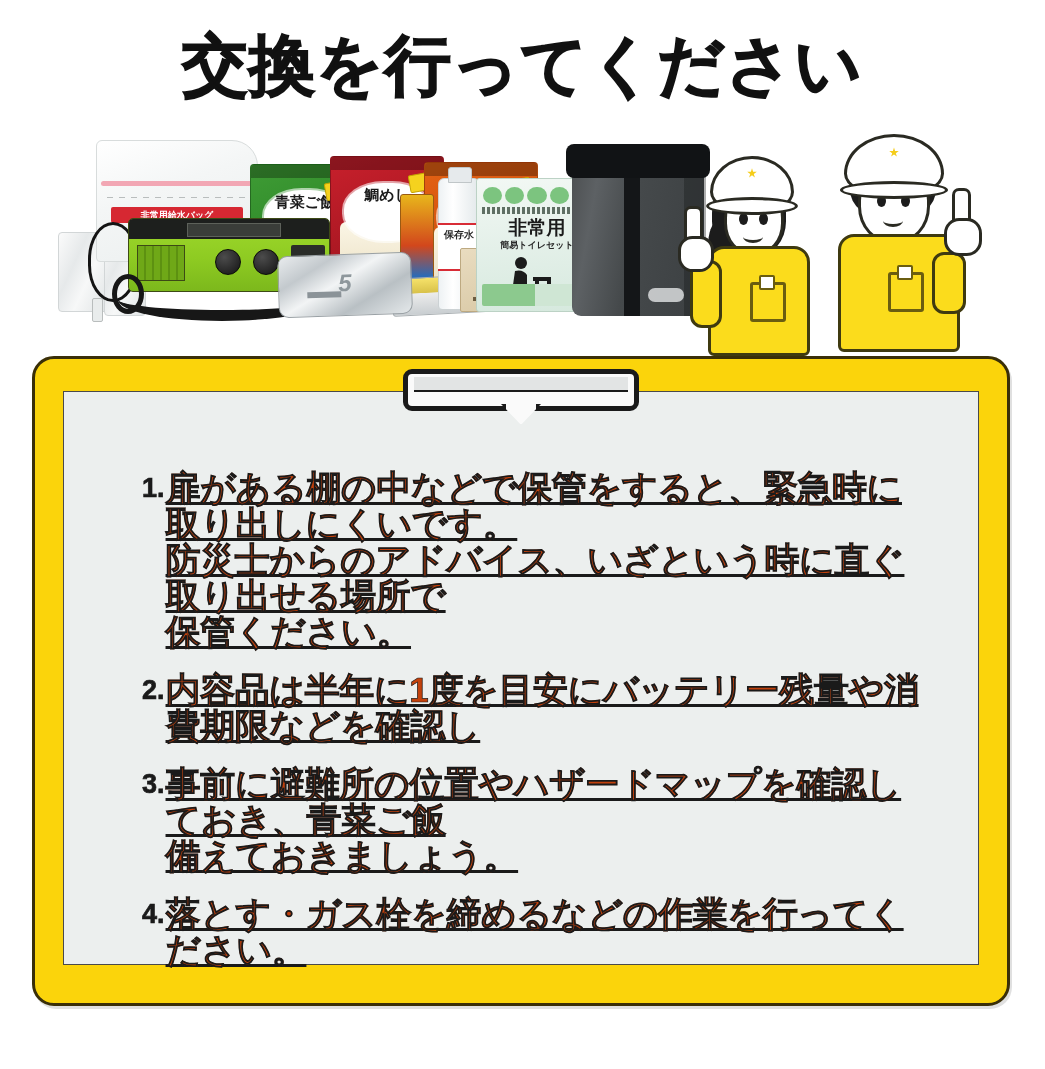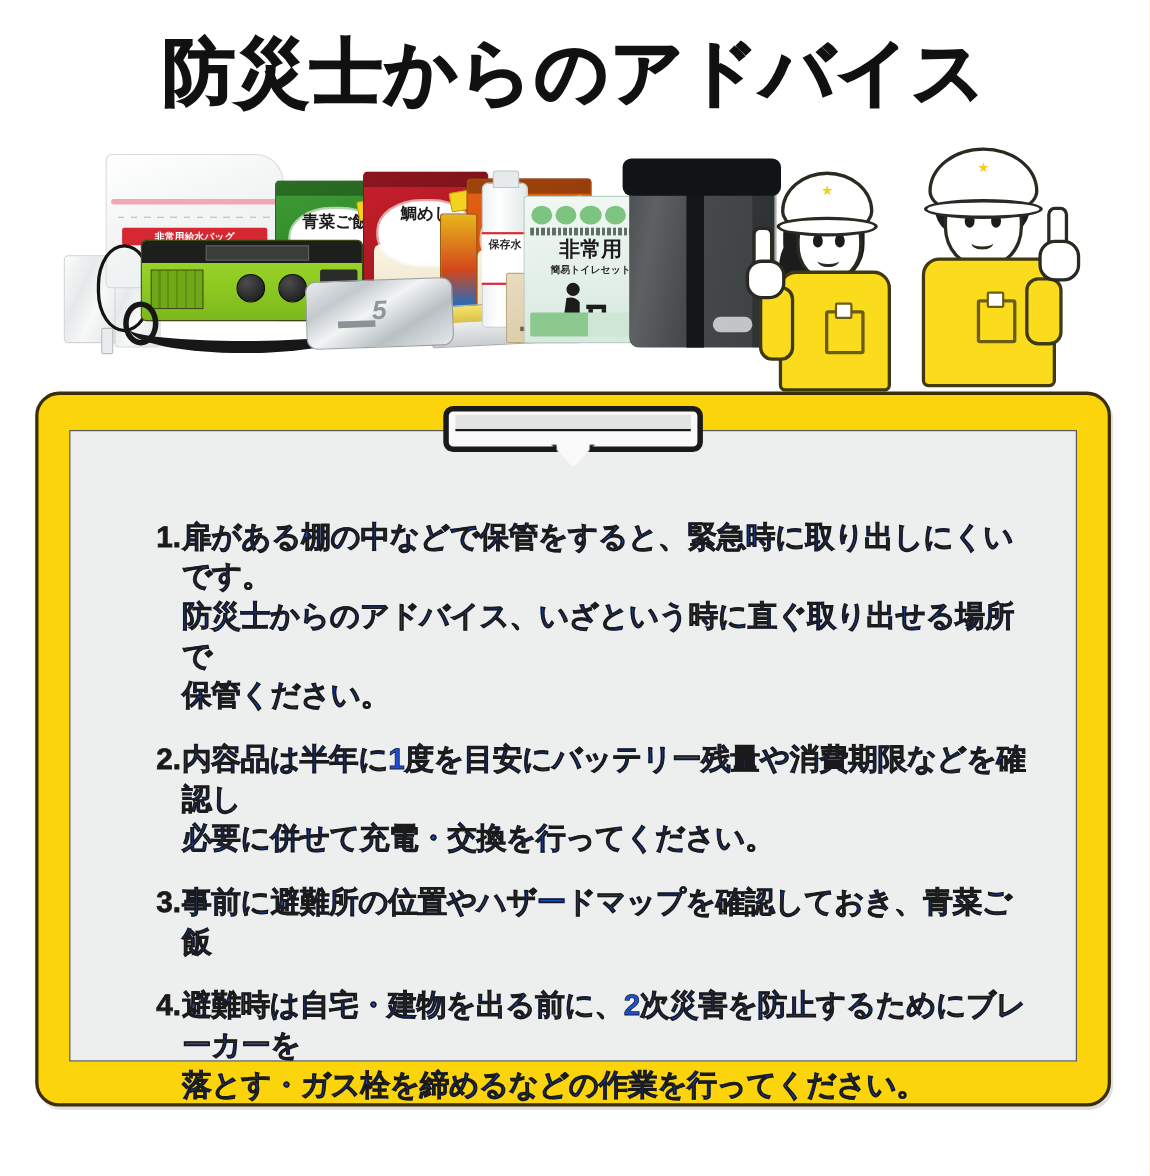--- a/index.html
+++ b/index.html
@@ -199,21 +199,21 @@
 
   
   .sidebox {
     left: 400px; top: 68px; width: 32px; height: 92px;
     background: linear-gradient(180deg,#e8b61b,#d2471c 55%,#2d6ab5 88%);
     border: 1px solid #9a5a12; border-radius: 3px;
   }
 
   
   .bottle {
-    left: 438px; top: 40px; width: 40px; height: 130px;
+    left: 438px; top: 52px; width: 40px; height: 130px;
     background: linear-gradient(90deg,#eef2f4 0%,#ffffff 35%,#e2e8ea 100%);
     border: 1px solid #ccd2d4; border-radius: 6px 6px 4px 4px;
   }
   .bottle .cap {
     position: absolute; left: 9px; top: -12px; width: 22px; height: 14px;
     background: #e6eaec; border: 1px solid #c0c6c8; border-radius: 3px 3px 0 0;
   }
   .bottle .label {
     position: absolute; left: -1px; right: -1px; top: 44px; height: 44px;
     background: #ffffff; border-top: 2px solid #d82c36; border-bottom: 2px solid #d82c36;
@@ -420,44 +420,45 @@
   .advice-num {
     flex: 0 0 auto;
     font-size: 27px;
     line-height: 36px;
     font-weight: bold;
     color: #1a1a1a;
     -webkit-text-stroke: .7px #1a1a1a;
     margin-right: 1px;
   }
   .advice-text {
-    font-size: 27px;
+    font-size: 35px;
     line-height: 36px;
     font-weight: bold;
-    color: #1d4ed8;
+    color: #c2410c;
     -webkit-text-stroke: .7px #1a1a1a;
     letter-spacing: -0.4px;
+    text-decoration: underline;
   }
   .advice-note {
     font-size: 22px;
     line-height: 30px;
     font-weight: normal;
     color: #2b2b2b;
     -webkit-text-stroke: 0;
     letter-spacing: -0.3px;
     margin-top: 2px;
     padding-left: 2px;
   }
 </style>
 </head>
 <body>
 
 <div id="page">
 
-  <div class="title">防災士からのアドバイス</div>
+  <div class="title">交換を行ってください</div>
 
   <div class="photo-strip">
 
     <div class="obj pouch" style="left:58px;top:106px;width:48px;height:78px;"></div>
     <div class="obj pouch" style="left:104px;top:102px;width:40px;height:86px;"></div>
 
     <div class="obj zipbag">
       <div class="zipline"></div>
       <div class="dashes"></div>
       <div class="redlabel">非常用給水バッグ</div>
@@ -617,35 +618,34 @@
             <div class="advice-text">扉がある棚の中などで保管をすると、緊急時に取り出しにくいです。</div>
             <div class="advice-text">防災士からのアドバイス、いざという時に直ぐ取り出せる場所で</div>
             <div class="advice-text">保管ください。</div>
           </div>
         </div>
 
         <div class="advice-item">
           <div class="advice-num">2.</div>
           <div>
             <div class="advice-text">内容品は半年に1度を目安にバッテリー残量や消費期限などを確認し</div>
-            <div class="advice-text">必要に併せて充電・交換を行ってください。</div>
           </div>
         </div>
 
         <div class="advice-item">
           <div class="advice-num">3.</div>
           <div>
             <div class="advice-text">事前に避難所の位置やハザードマップを確認しておき、青菜ご飯</div>
+            <div class="advice-text">備えておきましょう。</div>
           </div>
         </div>
 
         <div class="advice-item">
           <div class="advice-num">4.</div>
           <div>
-            <div class="advice-text">避難時は自宅・建物を出る前に、2次災害を防止するためにブレーカーを</div>
             <div class="advice-text">落とす・ガス栓を締めるなどの作業を行ってください。</div>
           </div>
         </div>
 
       </div>
     </div>
 
     <div class="clip-holder">
       <div class="clip-v"></div>
     </div>

